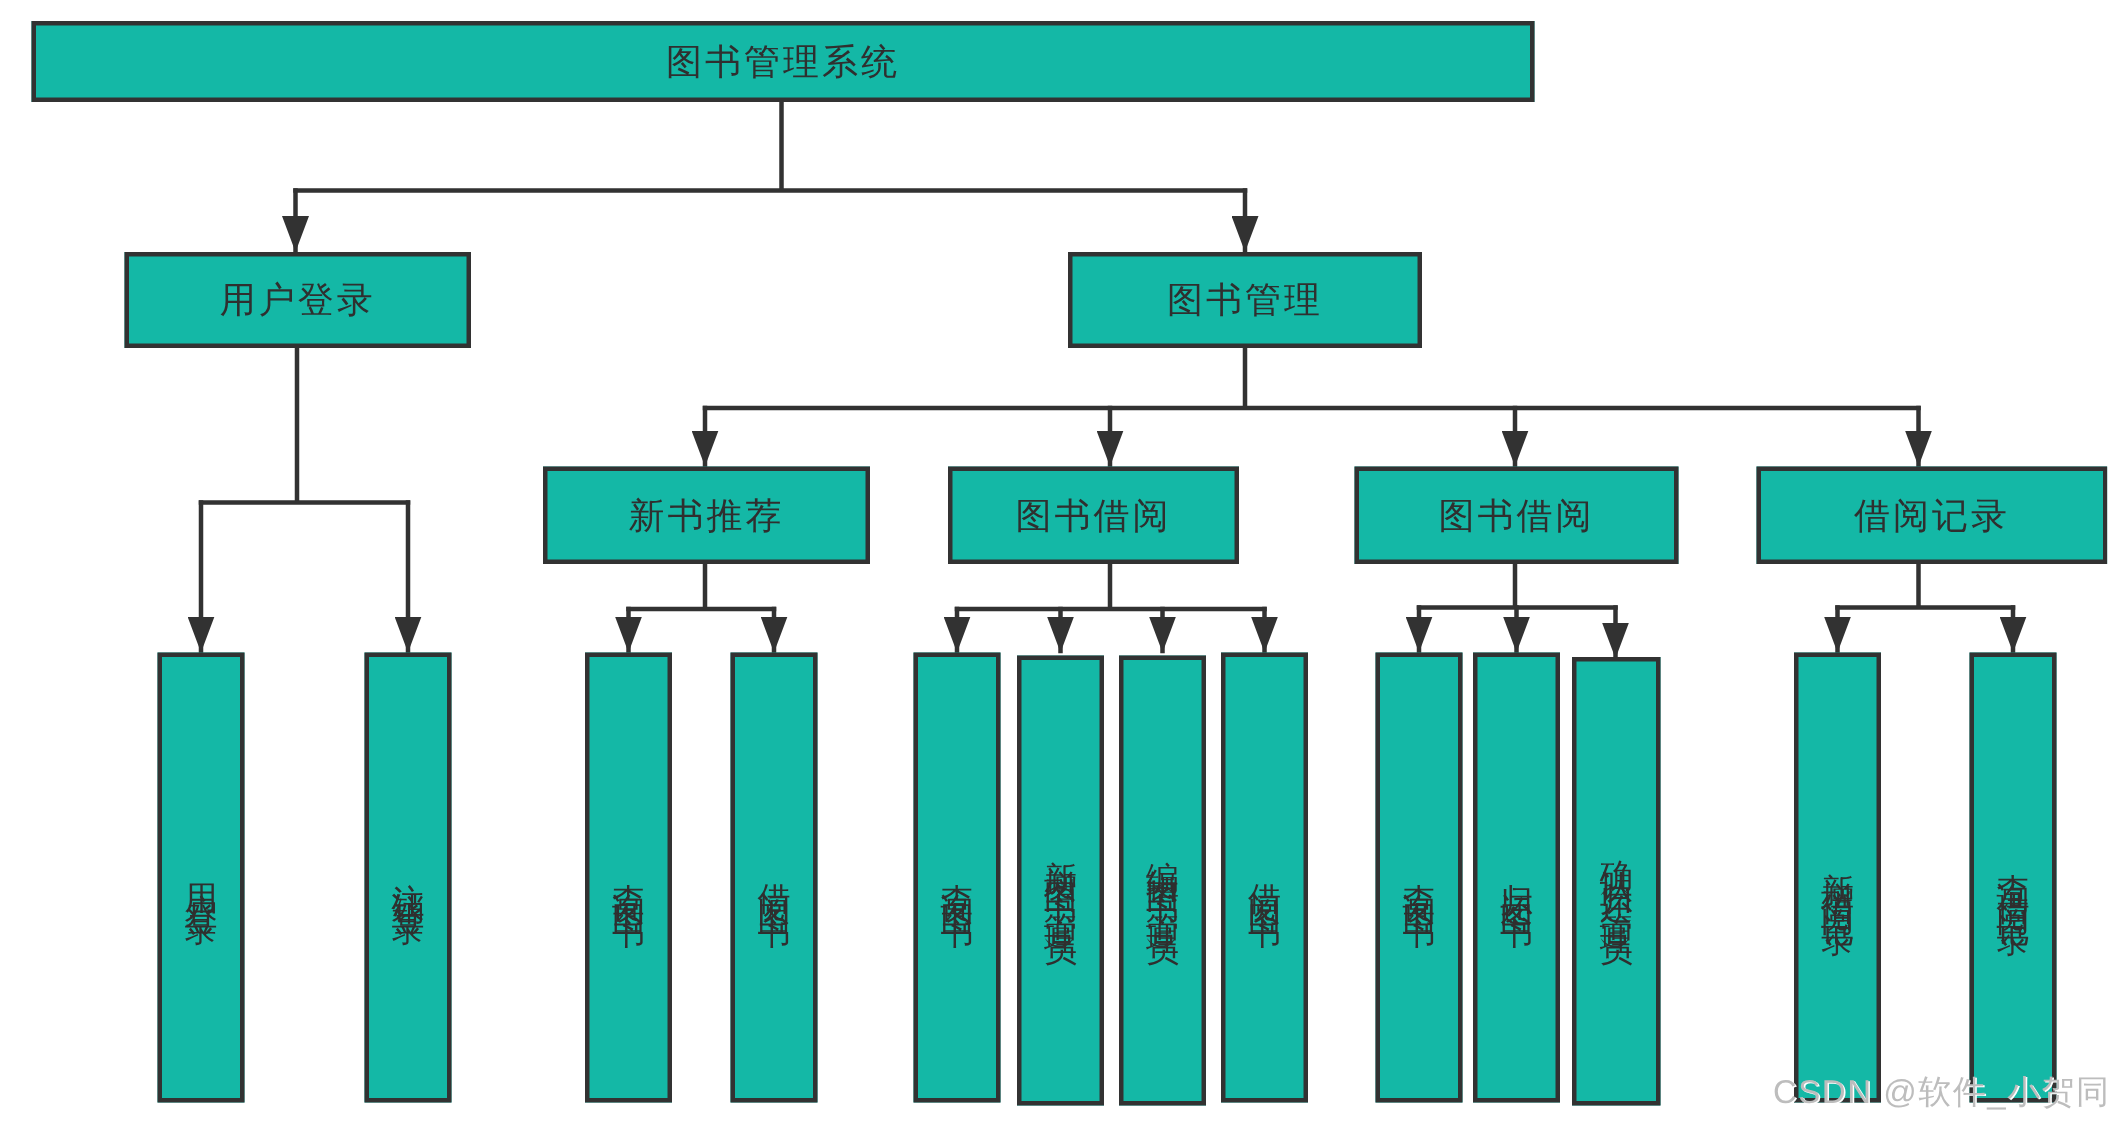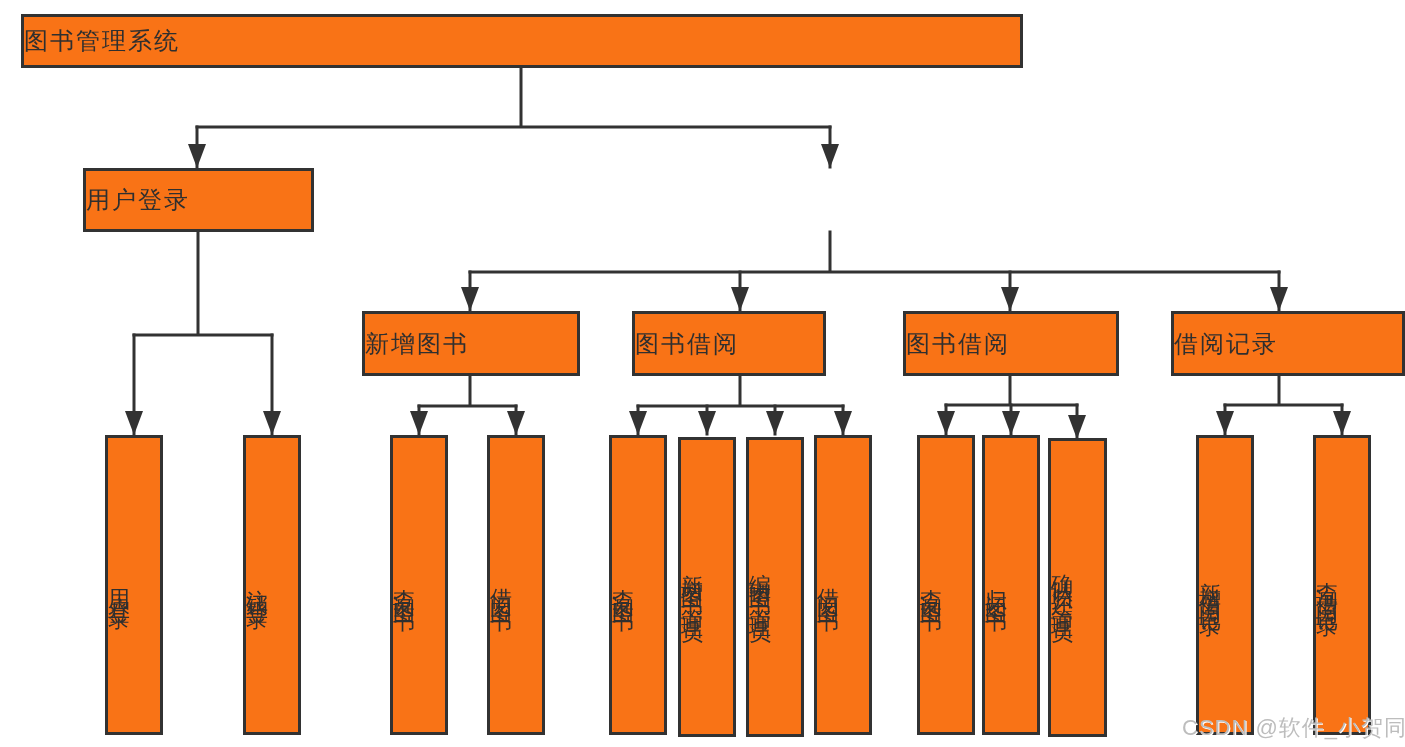--- a/index.html
+++ b/index.html
@@ -19,24 +19,24 @@
   .wires {
     position: absolute;
     left: 0;
     top: 0;
     z-index: 1;
   }
   .box {
     position: absolute;
     box-sizing: border-box;
     border: 3px solid #323232;
-    background: #f97316;
+    background: #14b8a6;
     display: flex;
     align-items: center;
-    justify-content: flex-start;
+    justify-content: center;
     z-index: 2;
   }
   .htext {
     font-size: 24px;
     letter-spacing: 2px;
     white-space: nowrap;
     color: #2f2f2f;
   }
   .vtext {
     writing-mode: vertical-rl;
@@ -104,23 +104,26 @@
     <line x1="1342" y1="405" x2="1342" y2="434" marker-end="url(#arrow)"></line>
   </svg>
 
   <div class="box" style="left:21px;top:14px;width:1002px;height:54px">
     <span class="htext">图书管理系统</span>
   </div>
 
   <div class="box" style="left:83px;top:168px;width:231px;height:64px">
     <span class="htext">用户登录</span>
   </div>
+  <div class="box" style="left:712px;top:168px;width:236px;height:64px">
+    <span class="htext">图书管理</span>
+  </div>
 
   <div class="box" style="left:362px;top:311px;width:218px;height:65px">
-    <span class="htext">新增图书</span>
+    <span class="htext">新书推荐</span>
   </div>
   <div class="box" style="left:632px;top:311px;width:194px;height:65px">
     <span class="htext">图书借阅</span>
   </div>
   <div class="box" style="left:903px;top:311px;width:216px;height:65px">
     <span class="htext">图书借阅</span>
   </div>
   <div class="box" style="left:1171px;top:311px;width:234px;height:65px">
     <span class="htext">借阅记录</span>
   </div>

